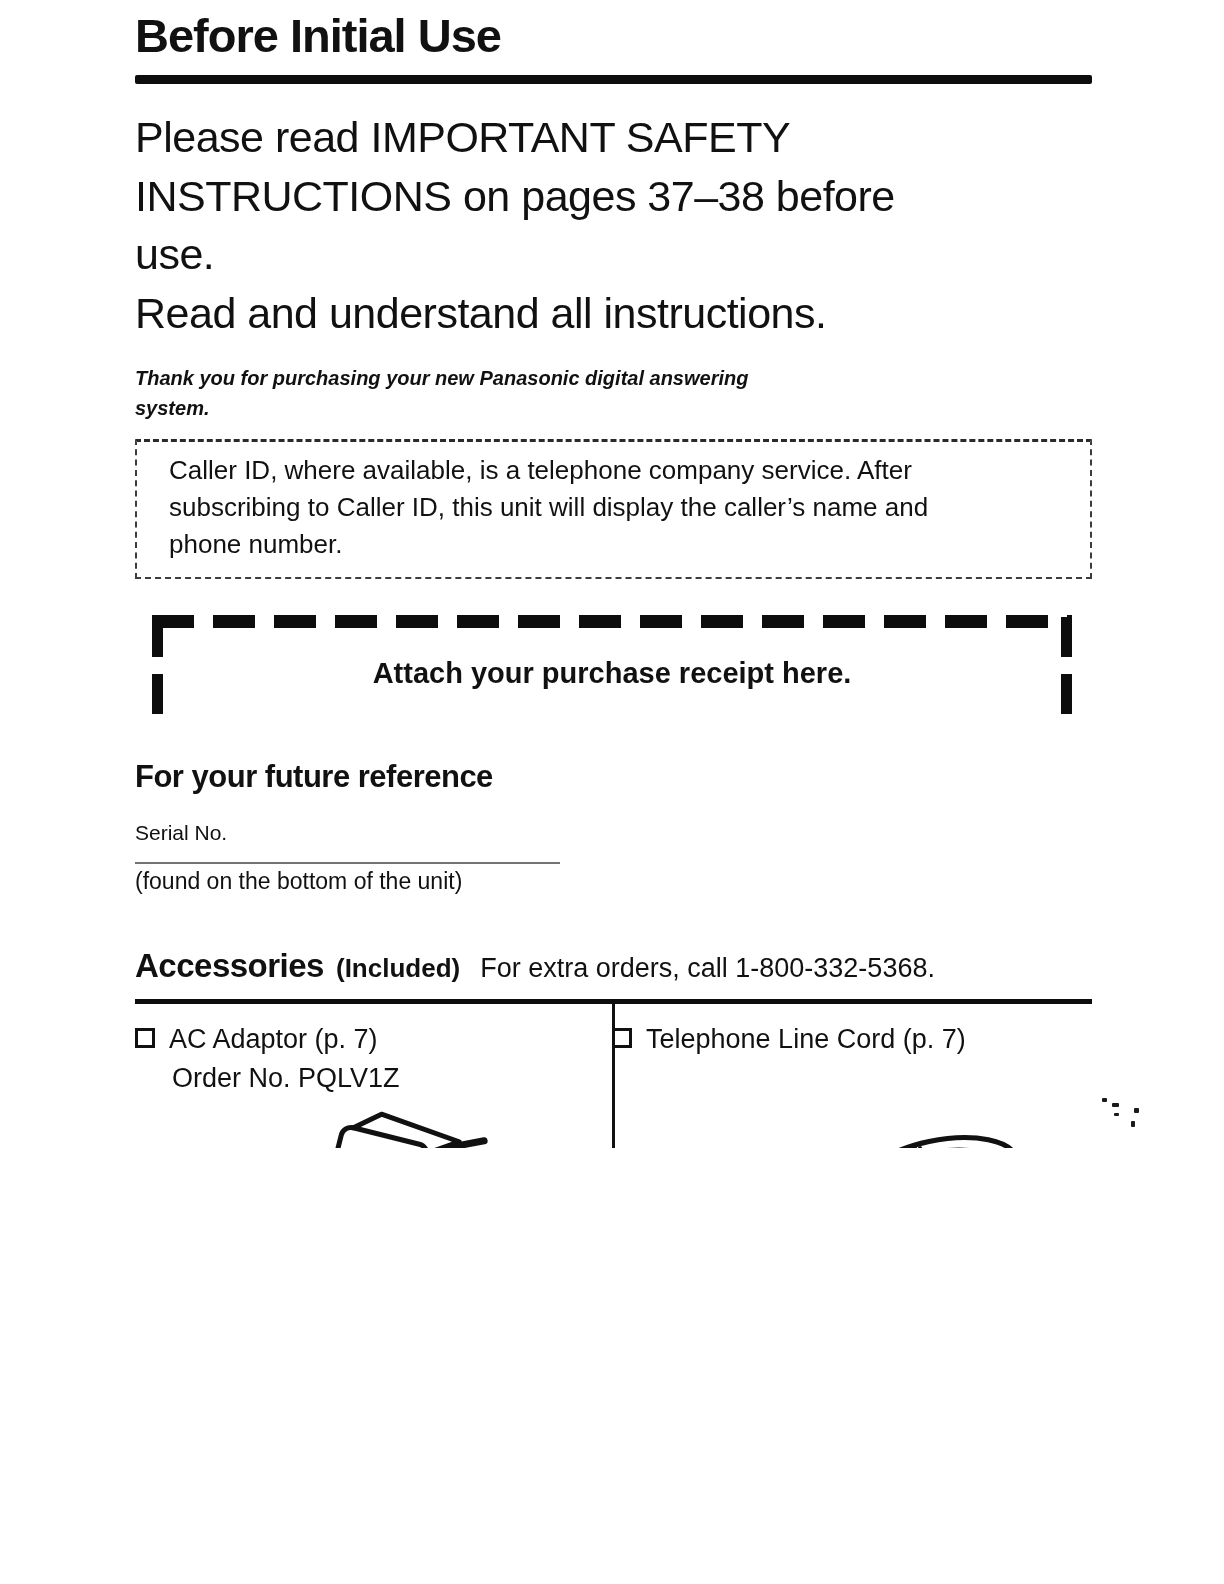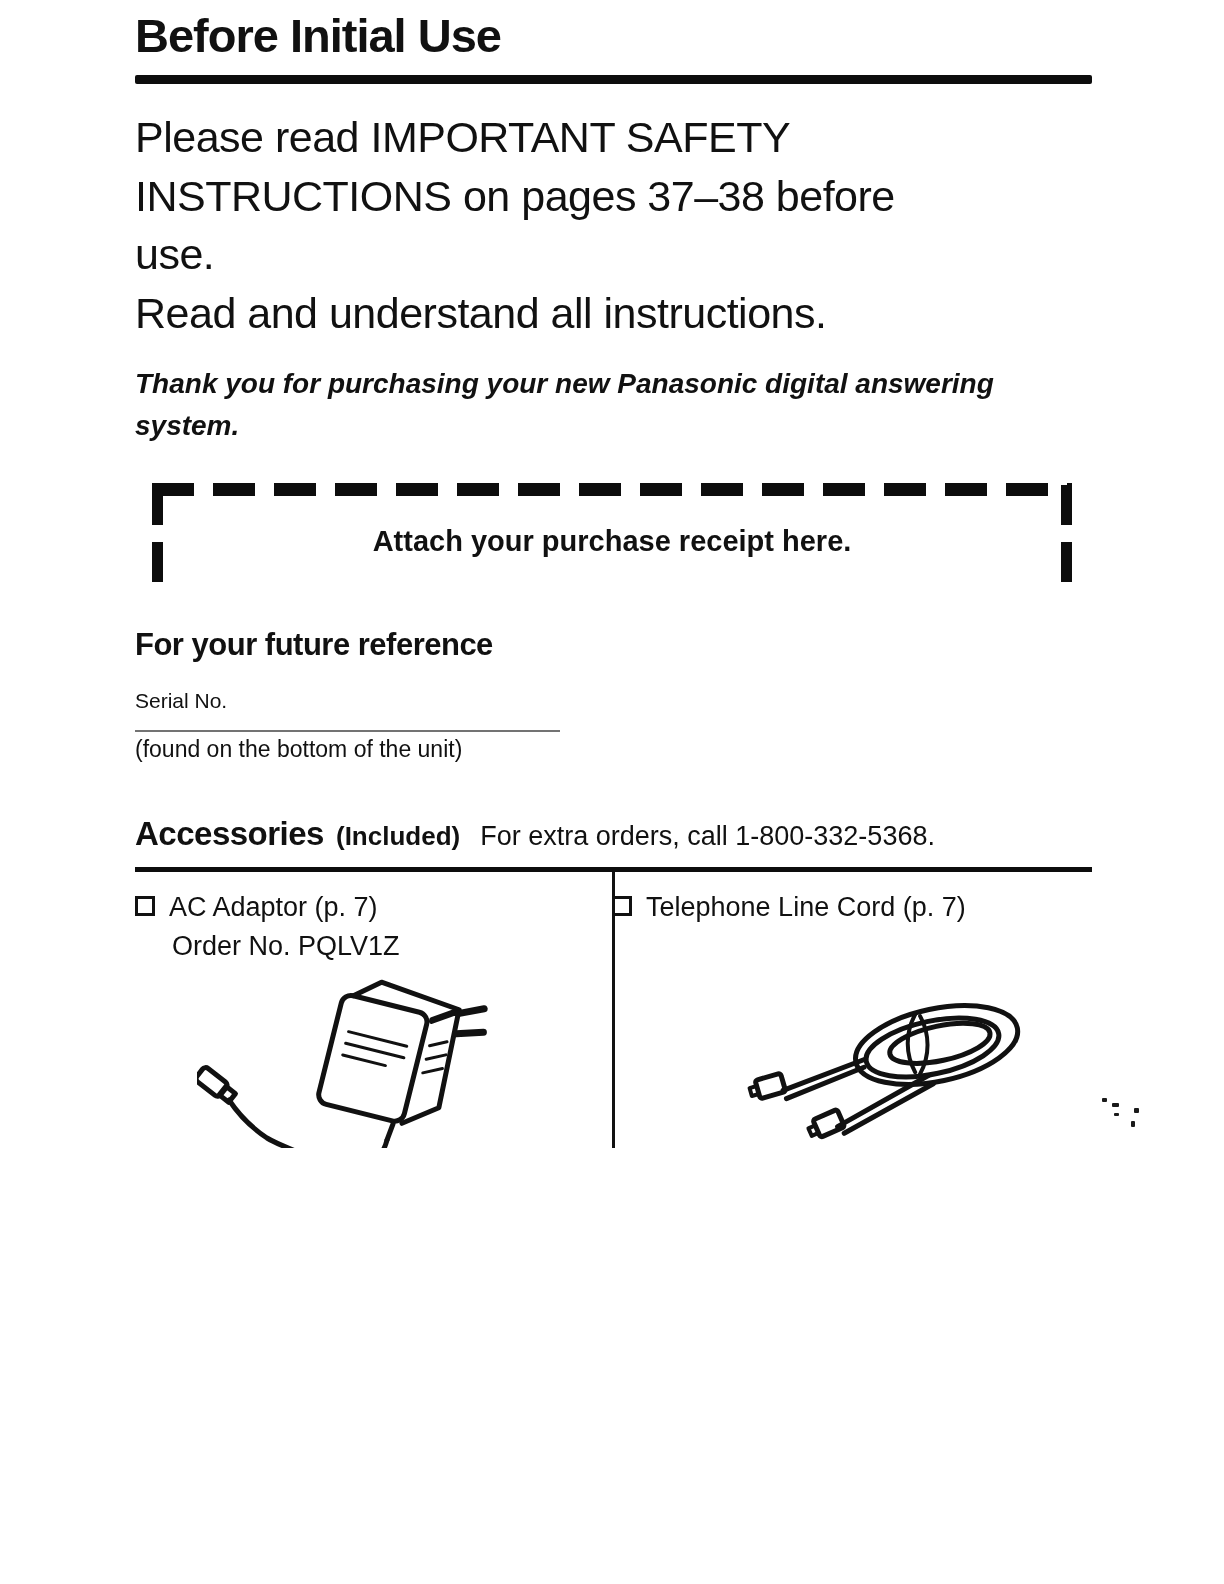--- a/index.html
+++ b/index.html
@@ -11,21 +11,21 @@
   }
   .page { position:relative; width:1224px; height:1148px; overflow:hidden; background:#fff; }
   .content { margin-left:135px; width:957px; }
 
   h1.title { margin:0; padding-top:10px; font-size:47px; line-height:1.12; font-weight:bold; letter-spacing:-1px; }
   .title-rule { margin-top:12px; height:9px; background:#0d0d0d; border-radius:2px; }
 
   p.big { margin:24px 0 0 0; font-size:43px; line-height:1.37; letter-spacing:-0.5px; white-space:pre-line; }
   p.big2 { margin:0; font-size:43px; line-height:1.37; letter-spacing:-0.5px; }
 
-  p.thanks { margin:20px 0 0 0; font-size:28px; font-weight:bold; font-style:italic; line-height:1.5; white-space:pre-line; }
+  p.thanks { margin:20px 0 0 0; font-size:20px; font-weight:bold; font-style:italic; line-height:1.5; white-space:pre-line; }
 
   .callerid-box {
     margin-top:16px; border:2px dashed #3c3c3c; border-top:3px dashed #2a2a2a;
     padding:10px 24px 14px 32px;
   }
   .callerid-box p { margin:0; font-size:26px; line-height:1.42; white-space:pre-line; }
 
   .receipt-box { position:relative; margin-top:36px; margin-left:17px; width:920px; height:102px; }
   .receipt-top  { position:absolute; top:0; left:0; right:0; height:13px;
     background:repeating-linear-gradient(90deg,#0d0d0d 0 42px, transparent 42px 61px); }
@@ -83,20 +83,25 @@
     <div class="title-rule"></div>
 
     <p class="big">Please read IMPORTANT SAFETY
 INSTRUCTIONS on pages 37–38 before
 use.</p>
     <p class="big2">Read and understand all instructions.</p>
 
     <p class="thanks">Thank you for purchasing your new Panasonic digital answering
 system.</p>
 
+    <div class="callerid-box">
+      <p>Caller ID, where available, is a telephone company service. After
+subscribing to Caller ID, this unit will display the caller’s name and
+phone number.</p>
+    </div>
 
     <div class="receipt-box">
       <div class="receipt-top"></div>
       <div class="receipt-left"></div>
       <div class="receipt-right"></div>
       <p>Attach your purchase receipt here.</p>
     </div>
 
     <h2 class="future">For your future reference</h2>
 

